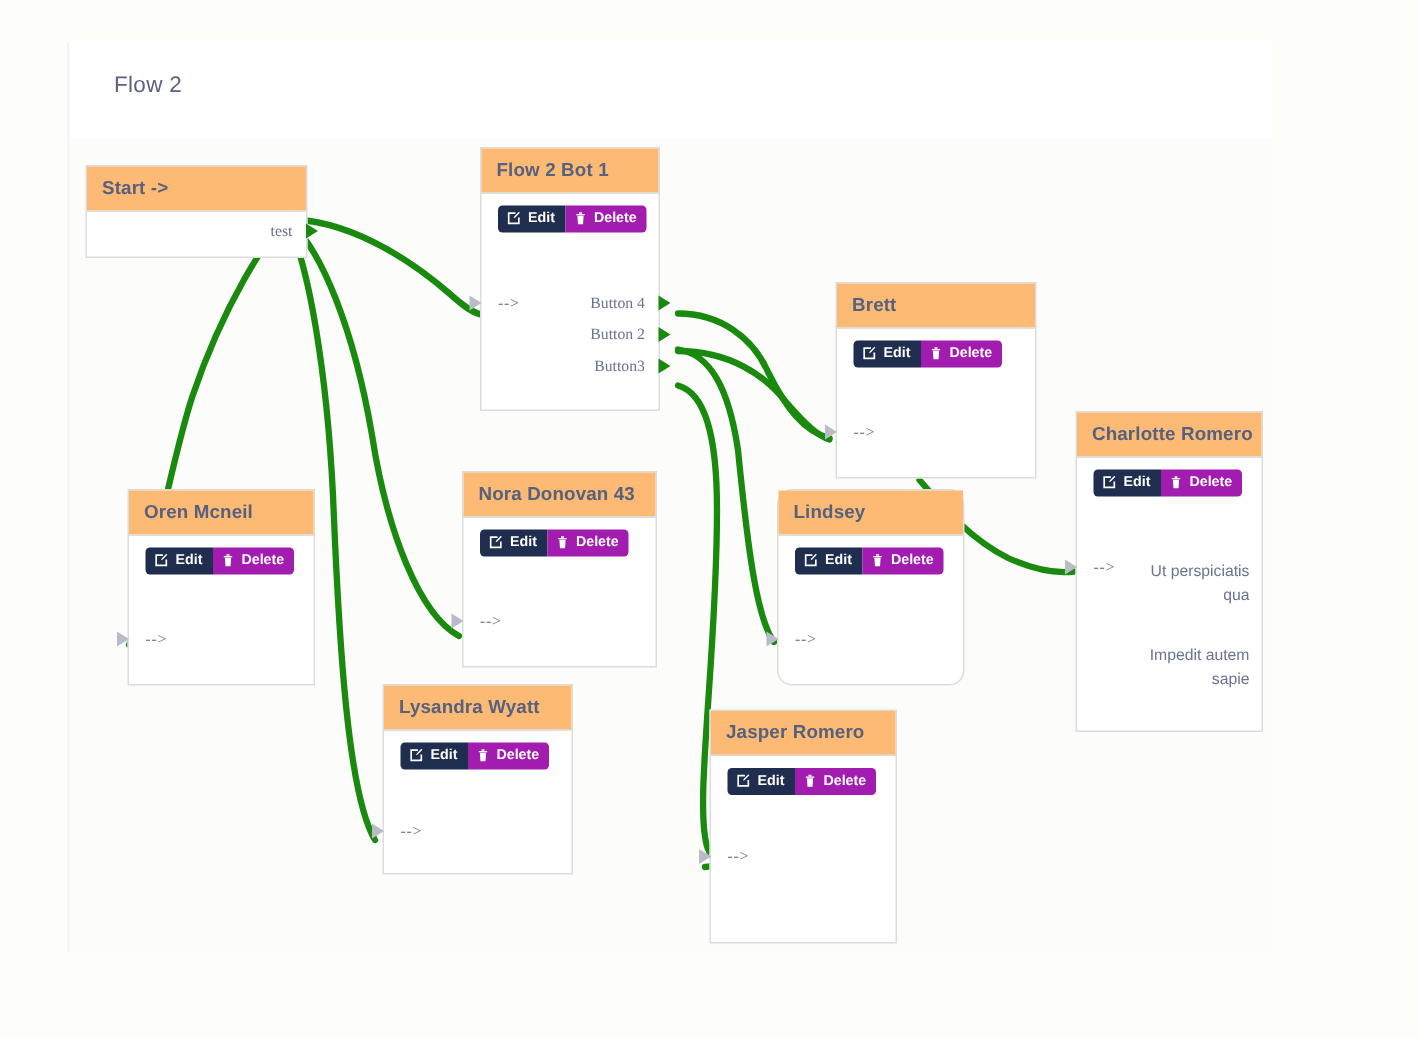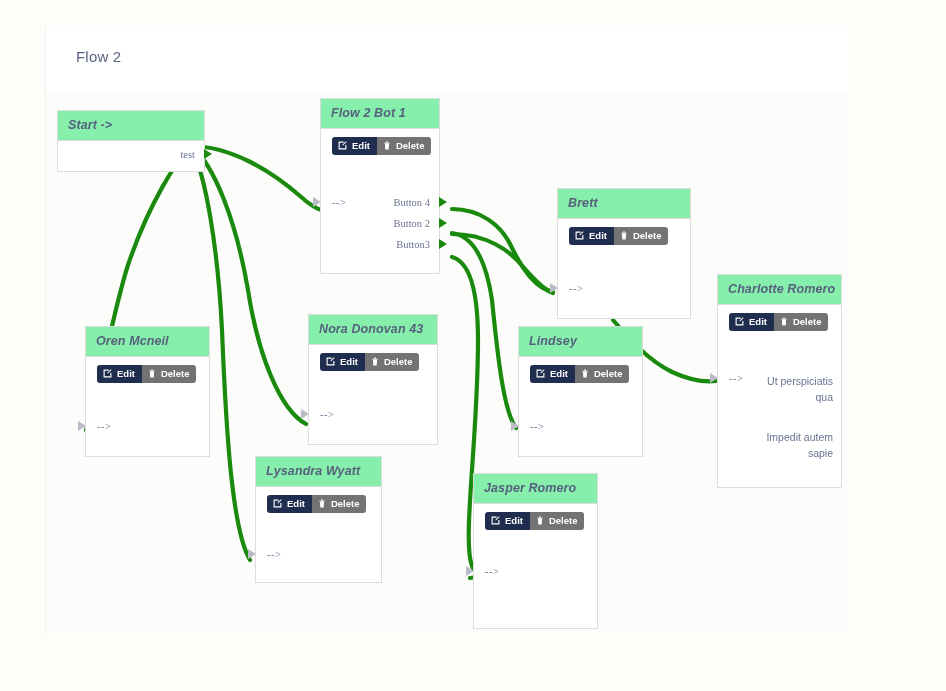--- a/index.html
+++ b/index.html
@@ -65,30 +65,29 @@
   }
 
   
   .node {
     position: absolute;
     background: #ffffff;
     border: 1px solid #dcdcdc;
     box-sizing: border-box;
   }
   .node-header {
-    background: #86efac;
+    background: #fdba74;
     border-bottom: 1px solid #dcdcdc;
     padding: 7px 10px 8px 10px;
     font-size: 12.5px;
     font-weight: bold;
     color: #56617e;
     letter-spacing: .1px;
     white-space: nowrap;
     overflow: hidden;
-    font-style: italic;
   }
   .node-body {
     position: relative;
     height: calc(100% - 32px);
   }
   .btn-row {
     padding: 8px 0 0 11px;
     display: flex;
   }
   .btn {
@@ -101,21 +100,21 @@
     padding: 4px 7px 4px 6px;
     line-height: 1;
     white-space: nowrap;
     cursor: pointer;
   }
   .btn-edit {
     background: #1f2d4e;
     border-radius: 3px 0 0 3px;
   }
   .btn-delete {
-    background: #737373;
+    background: #a21caf;
     border-radius: 0 3px 3px 0;
   }
   .btn svg { display:block; }
 
   
   .ports {
     position: absolute;
     left: 0;
     width: 100%;
   }
@@ -352,21 +351,21 @@
       </div>
       <div class="ports" style="top:64px;">
         <div class="port-row port-in">
           <span class="port-marker grey-left"></span>
           <span>--&gt;</span>
         </div>
       </div>
     </div>
   </div>
 
-  <div class="node" style="left:518px; top:326px; width:125px; height:131px;">
+  <div class="node" style="left:518px; top:326px; width:125px; height:131px;border-radius:10px;">
     <div class="node-header">Lindsey</div>
     <div class="node-body">
       <div class="btn-row">
         <span class="btn btn-edit">
           <svg width="9" height="9" viewBox="0 0 16 16">
             <path d="M1 1h9v2H3v10h10V7h2v8H1z" fill="#fff"></path>
             <path d="M15.2 1.6 14 0.4 8.6 5.8l-.9 2.1 2.1-.9z" fill="#fff"></path>
           </svg>
           <span>Edit</span>
         </span>

